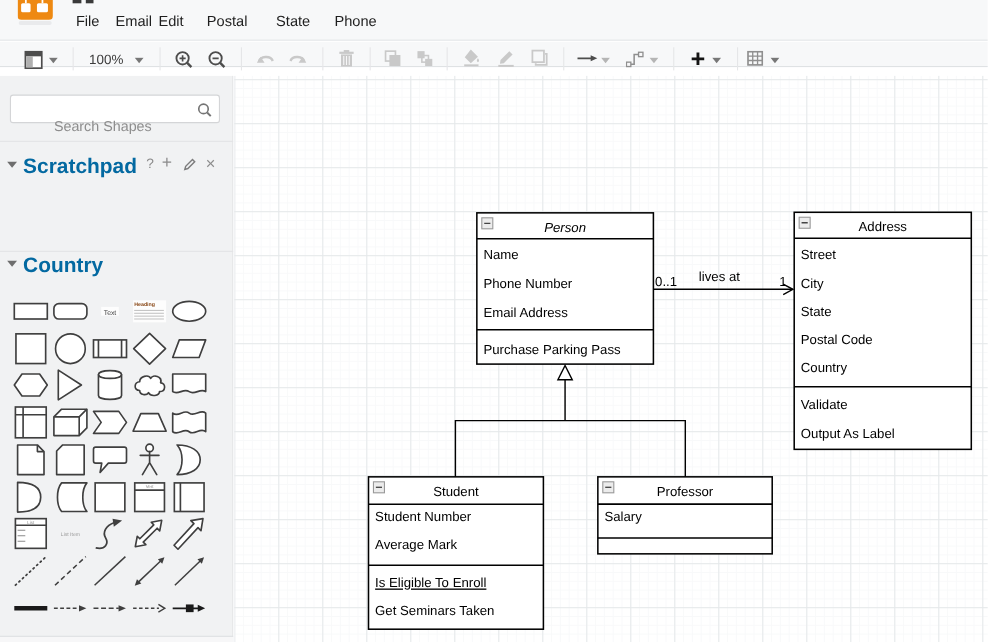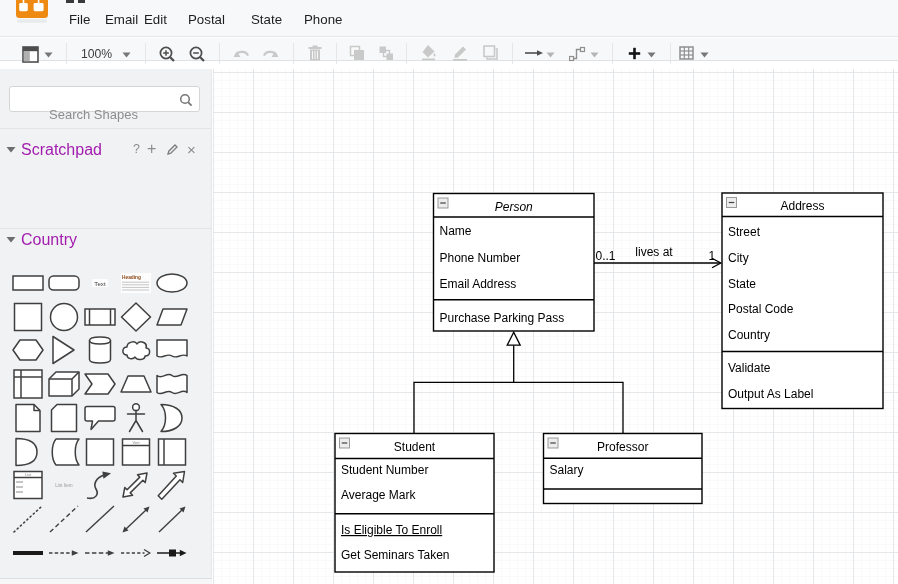--- a/index.html
+++ b/index.html
@@ -7,21 +7,21 @@
 #menubar { position:absolute; left:0; top:0; width:898px; height:37px; background:#f7f8f9; border-bottom:1px solid #e4e6e8; }
 .mi { position:absolute; top:11.5px; font-size:13.3px; color:#1e1e1e; }
 #toolbar { position:absolute; left:0; top:38px; width:898px; height:23px; background:#f7f8f9; border-bottom:1px solid #dfe2e4; }
 .ti { position:absolute; }
 .tt { position:absolute; font-size:12.2px; color:#3c3c3c; }
 .tsep { position:absolute; top:5px; width:1px; height:21px; background:#e5e6e8; }
 #sidebar { position:absolute; left:0; top:69px; width:212px; height:515px; background:#f1f2f3; border-right:1px solid #e6e7e8; }
 .sbox { position:absolute; left:9px; top:17px; width:191px; height:26px; background:#fff; border:1px solid #d4d5d7; border-radius:3px; }
 .sph { position:absolute; left:7px; top:20px; font-size:13px; color:#8d8d8d;margin-left:32px; }
 .hr { position:absolute; left:0; width:212px; height:1px; background:#e3e4e6; }
-.shead { position:absolute; font-size:16px; font-weight:normal; color:#a21caf; }
+.shead { position:absolute; font-size:19px; font-weight:bold; color:#0369a1; }
 .sic { position:absolute; color:#8c8c8c; }
 .dragbox { position:absolute; left:16px; top:110.5px; width:185px; height:32px; border:2px dotted #b4b5b6; border-radius:10px;
   color:#b2b3b4; font-size:13.8px; text-align:center; line-height:28px; }
 .pi { position:absolute; }
 #canvas { position:absolute; left:213px; top:69px; width:685px; height:515px; background:#fff;
   background-image:
     linear-gradient(to right,#e5e8ea 1px,transparent 1px),
     linear-gradient(to bottom,#e5e8ea 1px,transparent 1px),
     linear-gradient(to right,#f8f9fa 1px,transparent 1px),
     linear-gradient(to bottom,#f8f9fa 1px,transparent 1px);

